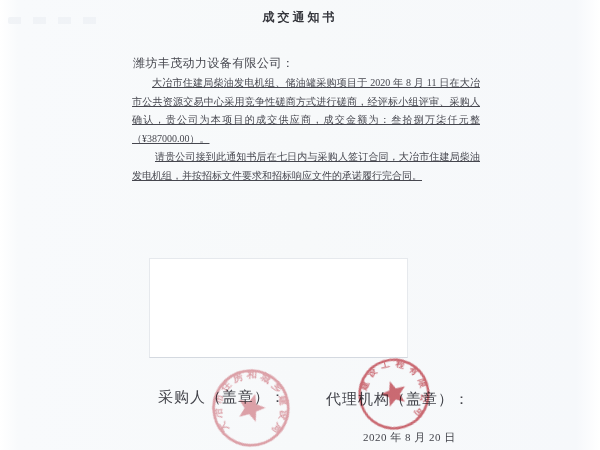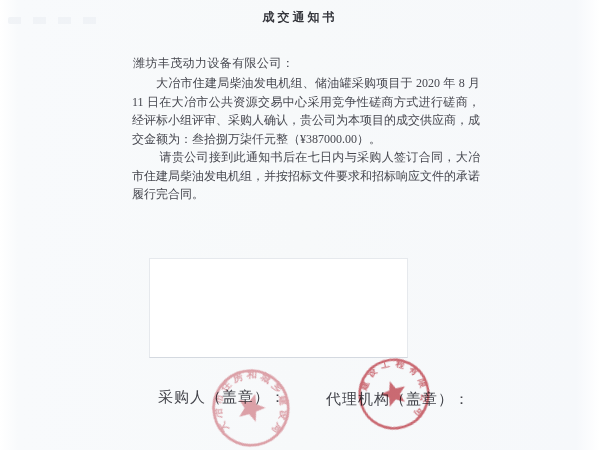--- a/index.html
+++ b/index.html
@@ -21,22 +21,22 @@
     position:absolute;top:9px;left:0;width:100%;margin:0;
     text-align:center;font-size:12px;font-weight:700;letter-spacing:3px;
     color:#35363c;
   }
   .recipient{
     position:absolute;left:133px;top:56px;
     font-size:12px;line-height:14px;color:#45464e;letter-spacing:.4px;
   }
   .para{
     position:absolute;left:132px;width:348px;margin:0;
-    font-size:12px;line-height:18.6px;color:#46474f;
-    text-align:justify;text-indent:2em;
+    font-size:10px;line-height:18.6px;color:#46474f;
+    text-align:justify;text-indent:2em;text-decoration:underline;
   }
   .para-1{top:74px;}
   .para-2{top:148px;text-indent:2.3em;}
   .redaction{
     position:absolute;left:149px;top:258px;width:257px;height:98px;
     background:#ffffff;border:1px solid rgba(200,206,216,.45);
     border-bottom-color:rgba(185,192,204,.6);
   }
   .sig-label{
     position:absolute;font-size:15px;color:#43444b;letter-spacing:1px;
@@ -69,20 +69,21 @@
   <p class="para para-1">大冶市住建局柴油发电机组、储油罐采购项目于 2020 年 8 月 11 日在大冶市公共资源交易中心采用竞争性磋商方式进行磋商，经评标小组评审、采购人确认，贵公司为本项目的成交供应商，成交金额为：叁拾捌万柒仟元整（¥387000.00）。</p>
 
   <p class="para para-2">请贵公司接到此通知书后在七日内与采购人签订合同，大冶市住建局柴油发电机组，并按招标文件要求和招标响应文件的承诺履行完合同。</p>
 
   <div class="redaction"></div>
 
   <div class="sig-label sig-purchaser">采购人（盖章）：</div>
 
   <div class="sig-label sig-agency">代理机构（盖章）：</div>
 
+  <div class="doc-date">2020 年 8 月 20 日</div>
 
   <svg class="seal seal-purchaser" viewBox="0 0 110 110" aria-hidden="true">
     <defs>
       <path id="arcL" d="M 22,55 A 33,33 0 1 1 88,55 A 33,33 0 1 1 22,55" fill="none"></path>
     </defs>
     <circle cx="55" cy="55" r="41" fill="none" stroke-width="3" stroke="#d26b76"></circle>
     <polygon points="55,39 59.1,49.3 70.2,50.1 61.7,57.2 64.4,67.9 55,62 45.6,67.9 48.3,57.2 39.8,50.1 50.9,49.3" fill="#d26b76"></polygon>
     <text font-size="11" letter-spacing="3.5" fill="#d26b76">
       <textPath href="#arcL" startOffset="6">大冶市住房和城乡建设局</textPath>
     </text>

